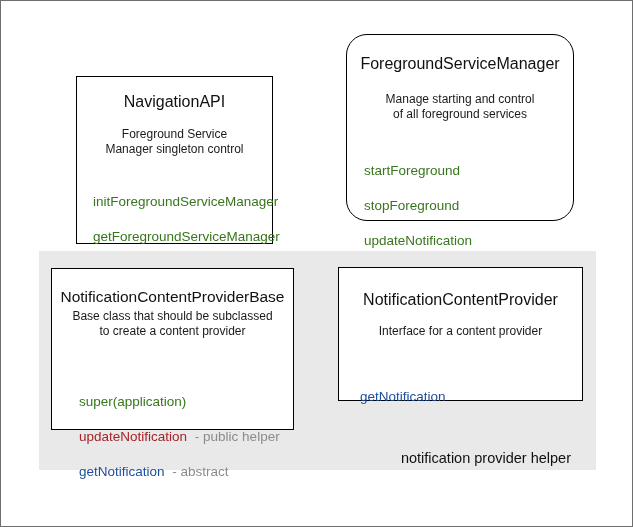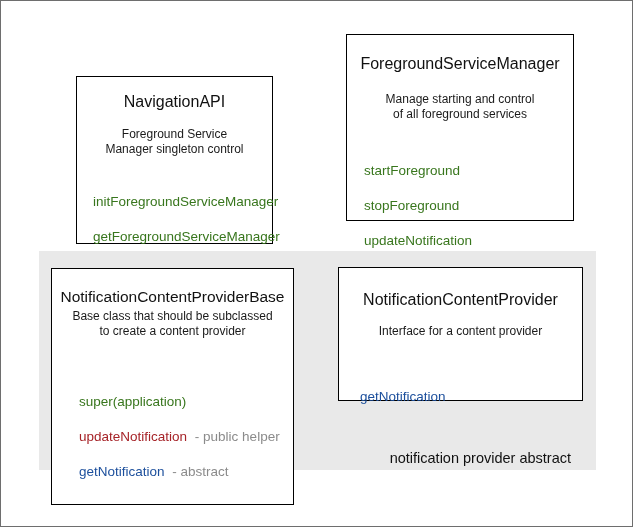--- a/index.html
+++ b/index.html
@@ -24,36 +24,36 @@
   .m-blue{color:var(--blue,#1c4f9c);}
   .m-annotation{color:var(--anno,#8b8b8b);margin-left:4px;}
 
   
   #box-nav{left:75px;top:75px;width:197px;height:168px;}
   #box-nav .class-title{padding-top:16px;}
   #box-nav .class-desc{margin-top:16px;}
   #box-nav .methods{left:16px;top:97px;}
 
   
-  #box-fsm{left:345px;top:33px;width:228px;height:187px;}
+  #box-fsm{left:345px;top:33px;width:228px;height:187px;border-radius:21px;}
   #box-fsm .class-title{padding-top:20px;}
   #box-fsm .class-desc{margin-top:19px;}
   #box-fsm .methods{left:17px;top:108px;}
 
   
   .group{
     position:absolute;left:38px;top:250px;width:557px;height:219px;
     background:var(--group-bg,#e9e9e9);
   }
   .group-label{
     position:absolute;right:25px;bottom:4px;font-size:14.5px;color:#111;
   }
 
   
-  #box-ncpb{left:12px;top:17px;width:243px;height:237px;}
+  #box-ncpb{left:12px;top:17px;width:243px;height:162px;}
   #box-ncpb .class-title{padding-top:19px;font-size:15.5px;}
   #box-ncpb .class-desc{margin-top:3px;}
   #box-ncpb .methods{left:27px;top:105px;}
 
   
   #box-ncp{left:299px;top:16px;width:245px;height:134px;}
   #box-ncp .class-title{padding-top:23px;}
   #box-ncp .class-desc{margin-top:15px;}
   #box-ncp .methods{left:21px;top:101px;}
 
@@ -130,16 +130,16 @@
       <div class="class-desc">
         <div>Interface for a content provider</div>
       </div>
       <div class="methods">
         <div class="method-row">
           <span class="m-blue">getNotification</span>
         </div>
       </div>
     </div>
 
-    <div class="group-label">notification provider abstract</div>
+    <div class="group-label">notification provider helper</div>
   </div>
 
 </div>
 
 </body></html>

